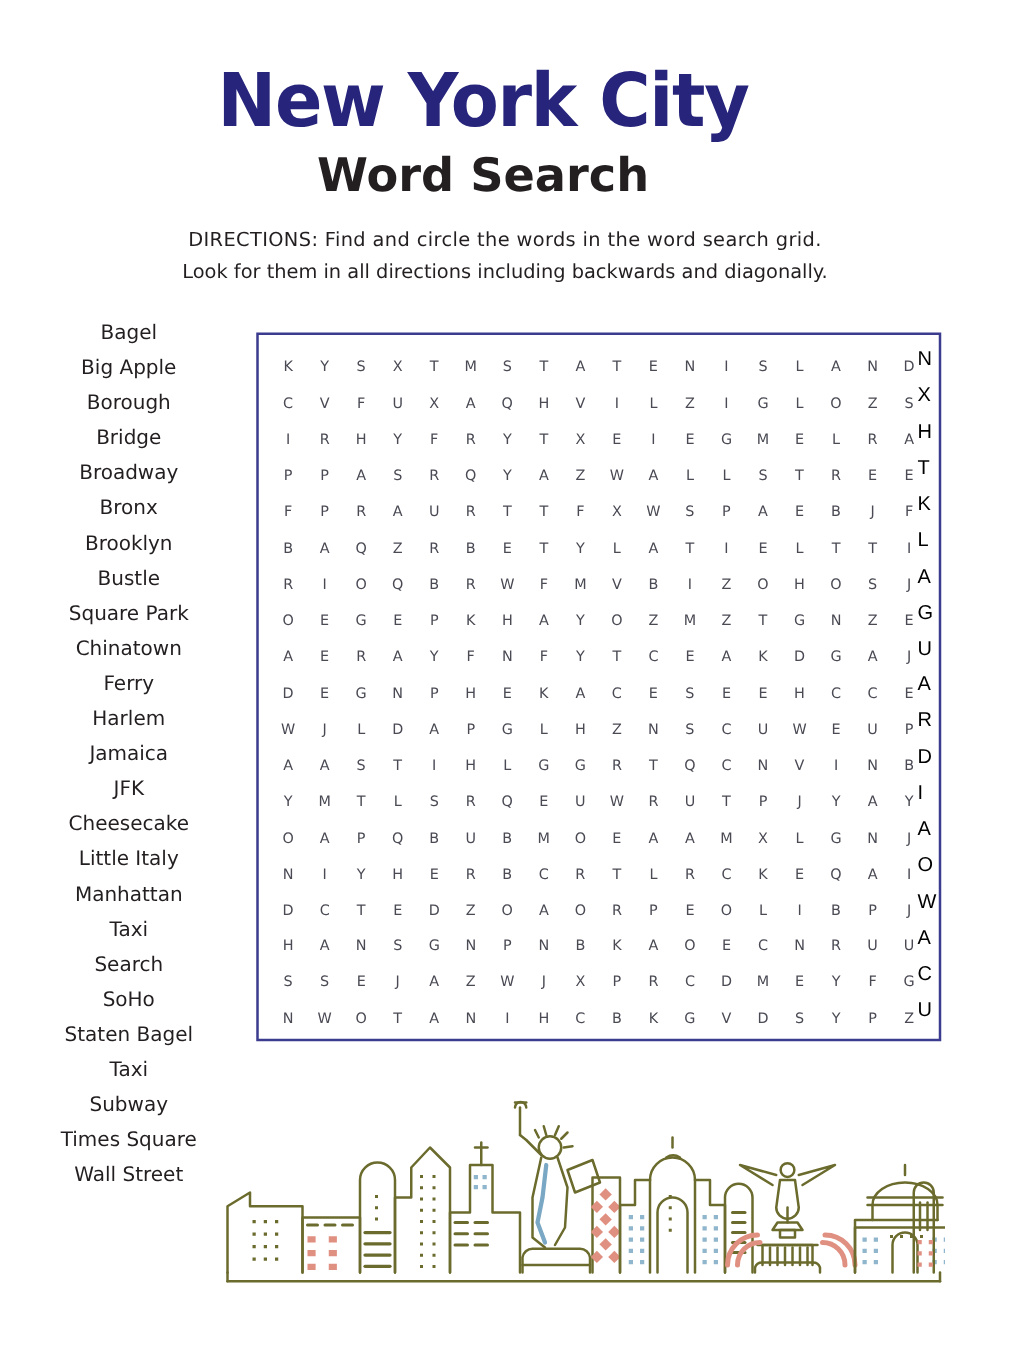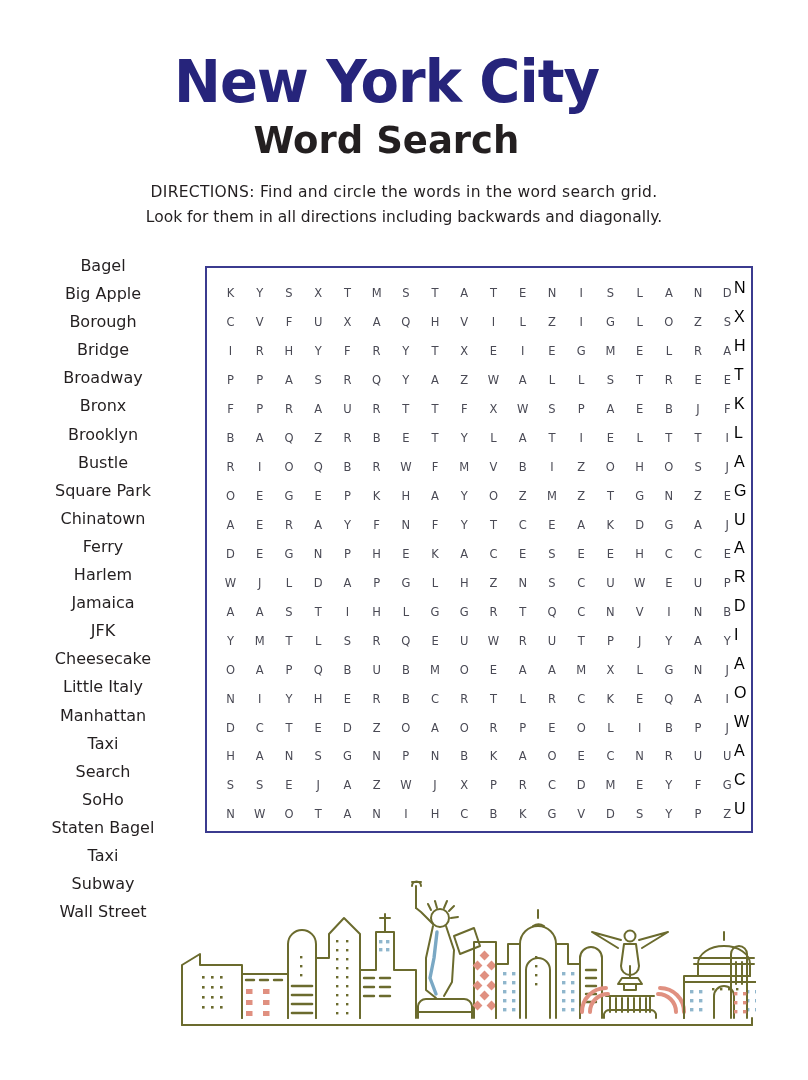--- a/index.html
+++ b/index.html
@@ -146,20 +146,21 @@
     <span class="word">JFK</span>
     <span class="word">Cheesecake</span>
     <span class="word">Little Italy</span>
     <span class="word">Manhattan</span>
     <span class="word">Taxi</span>
     <span class="word">Search</span>
     <span class="word">SoHo</span>
     <span class="word">Staten Bagel</span>
     <span class="word">Taxi</span>
     <span class="word">Subway</span>
+    <span class="word">Times Square</span>
     <span class="word">Wall Street</span>
   </div>
 
 <div id="grid-frame">
   <div id="grid">
       <div class="cell">K</div>
       <div class="cell">Y</div>
       <div class="cell">S</div>
       <div class="cell">X</div>
       <div class="cell">T</div>

